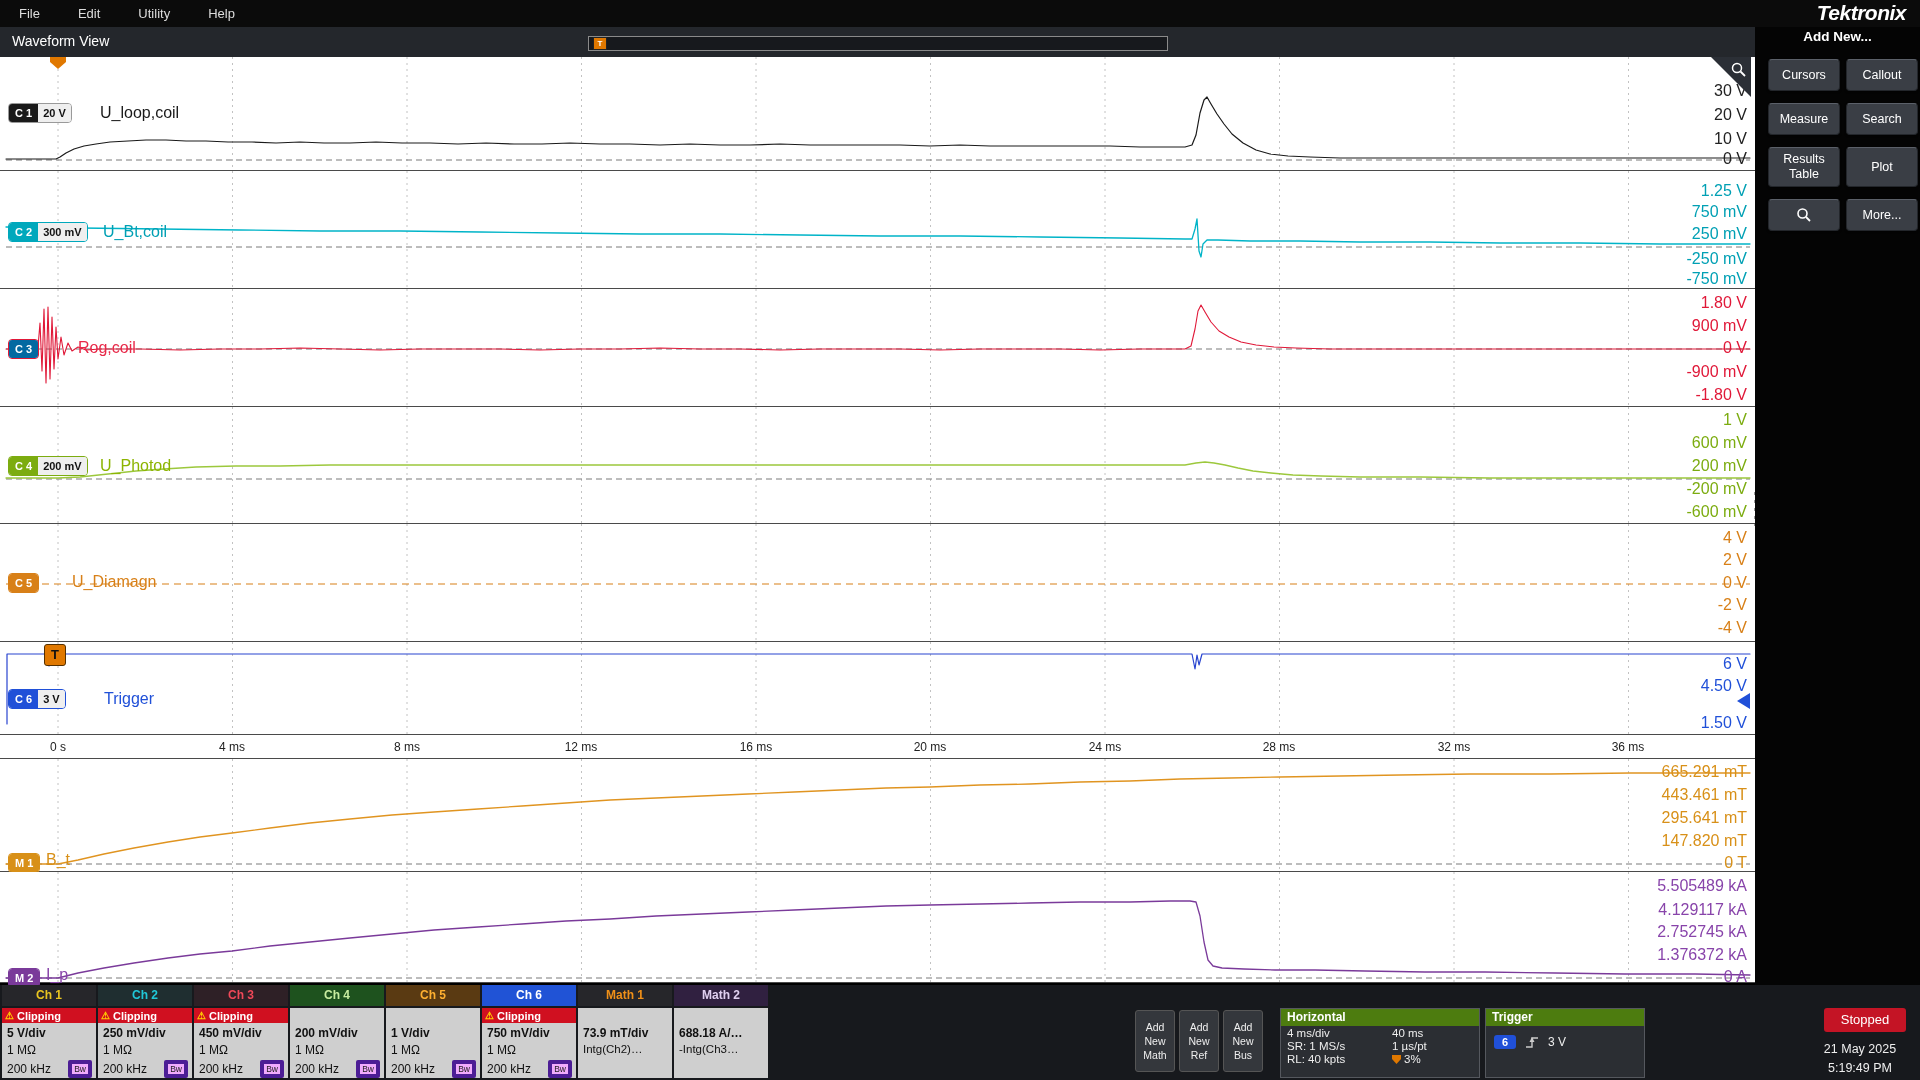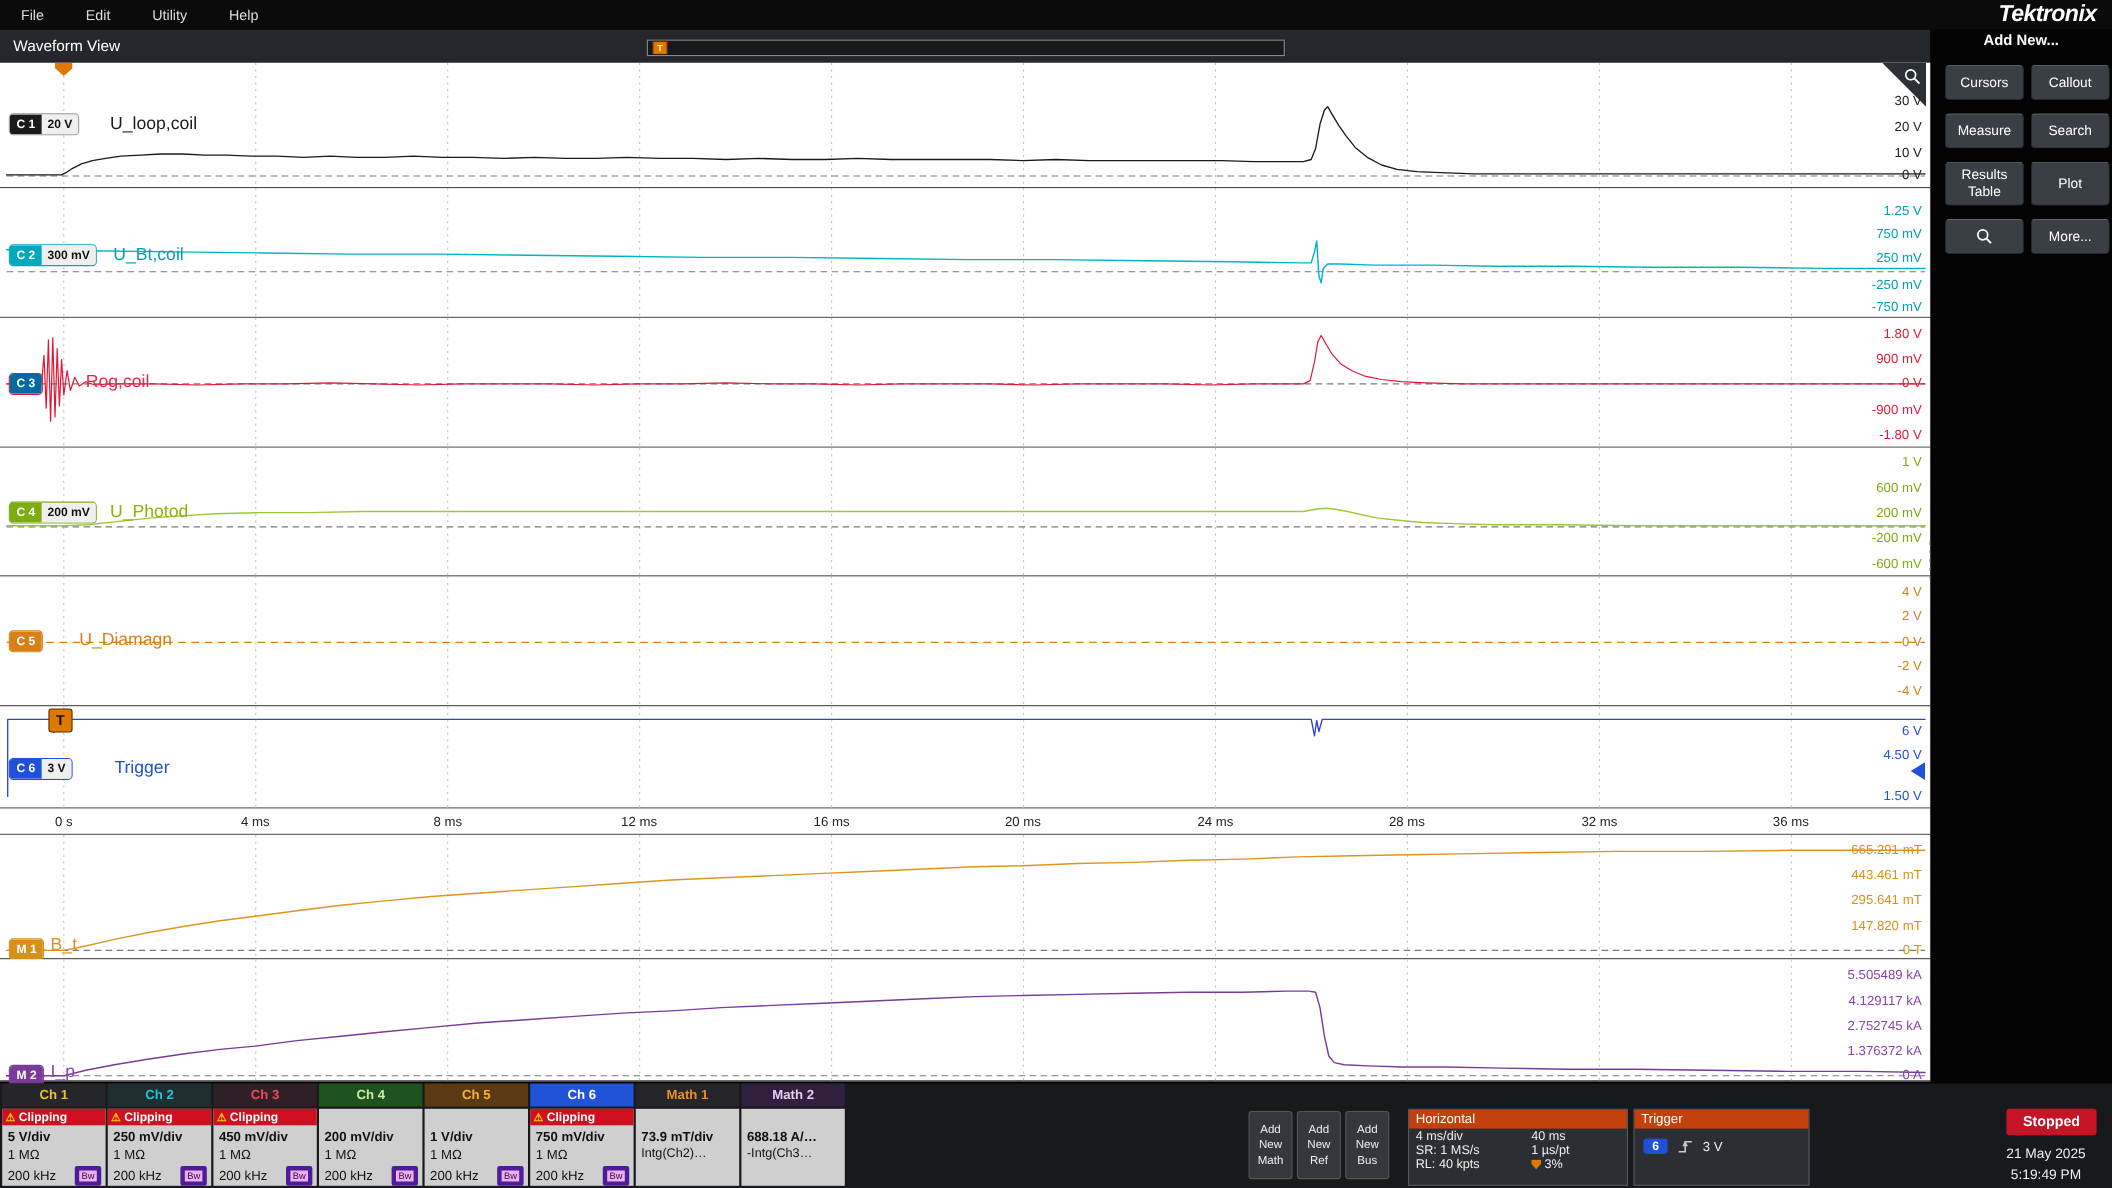--- a/index.html
+++ b/index.html
@@ -13,21 +13,21 @@
   .titlebar{position:absolute;left:0;top:27px;width:1755px;height:30px;background:#24272c;}
   .titlebar .vt{position:absolute;left:12px;top:6px;color:#fff;font-size:14px;}
   .zoombar{position:absolute;left:588px;top:9px;width:578px;height:13px;border:1px solid #8a8a8a;background:#17191d;}
   .zoombar .thumb{position:absolute;left:4px;top:0px;width:12px;height:11px;background:#e07800;border:1px solid #222;
       color:#fff;font-size:8px;font-weight:bold;text-align:center;line-height:11px;}
   
   .slice{position:absolute;left:0;width:1755px;background:#fff;border-bottom:1px solid #4a4a4a;box-sizing:border-box;}
   .wsvg{position:absolute;left:0;top:0;}
   .zl{stroke:#7a7a7a;stroke-width:1;stroke-dasharray:6 4;fill:none;}
   .tr{fill:none;stroke-width:1.3;stroke-linejoin:round;stroke-linecap:round;}
-  .t{position:absolute;right:8px;height:14px;line-height:14px;font-size:12px;font-weight:500;text-align:left;}
+  .t{position:absolute;right:8px;height:14px;line-height:14px;font-size:16px;font-weight:500;text-align:left;}
   .badge{position:absolute;left:8px;display:inline-flex;border:1.5px solid;border-radius:4px;overflow:hidden;
          font-size:11px;font-weight:bold;background:#fff;}
   .ba{padding:3px 6px;color:#fff;}
   .bb{padding:3px 5px;background:#efefef;color:#111;}
   .clabel{position:absolute;font-size:16px;font-weight:500;}
   .tpos{position:absolute;left:50px;top:0;width:16px;height:12px;background:#e07800;
         clip-path:polygon(0 0,100% 0,100% 42%,50% 100%,0 42%);}
   .tmark{position:absolute;left:44px;top:2px;width:20px;height:20px;background:#e07800;border:1px solid #553000;
          border-radius:3px;color:#111;font-weight:bold;font-size:13px;text-align:center;line-height:20px;}
   .tlevel{position:absolute;left:1737px;top:51px;width:0;height:0;border-right:13px solid #2050d8;
@@ -53,24 +53,24 @@
         display:flex;align-items:center;gap:3px;padding-left:3px;box-sizing:border-box;}
   .clip .w{color:#ffd000;font-size:10px;}
   .cl1{position:absolute;left:5px;top:18px;font-weight:bold;}
   .cl2{position:absolute;left:5px;top:35px;}
   .cl3{position:absolute;left:5px;top:52px;width:85px;display:flex;justify-content:space-between;align-items:center;}
   .bwbox{border:4px solid #4c1d95;border-radius:2px;font-size:8.5px;padding:0 2px;background:#f0abfc;color:#222;}
   .addbtn{position:absolute;top:1010px;width:40px;height:62px;background:#34373c;border:1px solid #555;border-radius:3px;
           color:#eee;font-size:10.5px;text-align:center;display:flex;align-items:center;justify-content:center;
           line-height:1.35;padding:2px;box-sizing:border-box;word-spacing:100vw;}
   .panel{position:absolute;top:1008px;height:70px;background:#2b2e33;border:1px solid #55585e;box-sizing:border-box;color:#eee;}
-  .ptitle{height:17px;background:#c2410c;font-size:12px;font-weight:normal;color:#fff;padding:1px 0 0 6px;box-sizing:border-box;}
+  .ptitle{height:17px;background:#4d7c0f;font-size:12px;font-weight:bold;color:#fff;padding:1px 0 0 6px;box-sizing:border-box;}
   .prow{display:grid;grid-template-columns:105px auto;font-size:11.5px;padding:1px 0 0 6px;}
   .stopped{position:absolute;left:1824px;top:1008px;width:82px;height:24px;background:#c41425;border-radius:3px;
-           color:#fff;font-size:13px;font-weight:bold;text-align:center;line-height:24px;}
+           color:#fff;font-size:13px;font-weight:normal;text-align:center;line-height:24px;}
   .clock{position:absolute;left:1800px;top:1040px;width:120px;text-align:center;color:#eee;font-size:12.5px;line-height:1.5;}
   .tsrc{display:inline-block;min-width:16px;background:#2050d8;border-radius:3px;color:#fff;font-size:11px;font-weight:bold;
         text-align:center;padding:1px 3px;}
   .posicon{display:inline-block;width:9px;height:9px;background:#e07800;vertical-align:-1px;margin-right:3px;
            clip-path:polygon(0 0,100% 0,100% 45%,50% 100%,0 45%);}
 </style>
 </head>
 <body>
 
 <div id="app">

